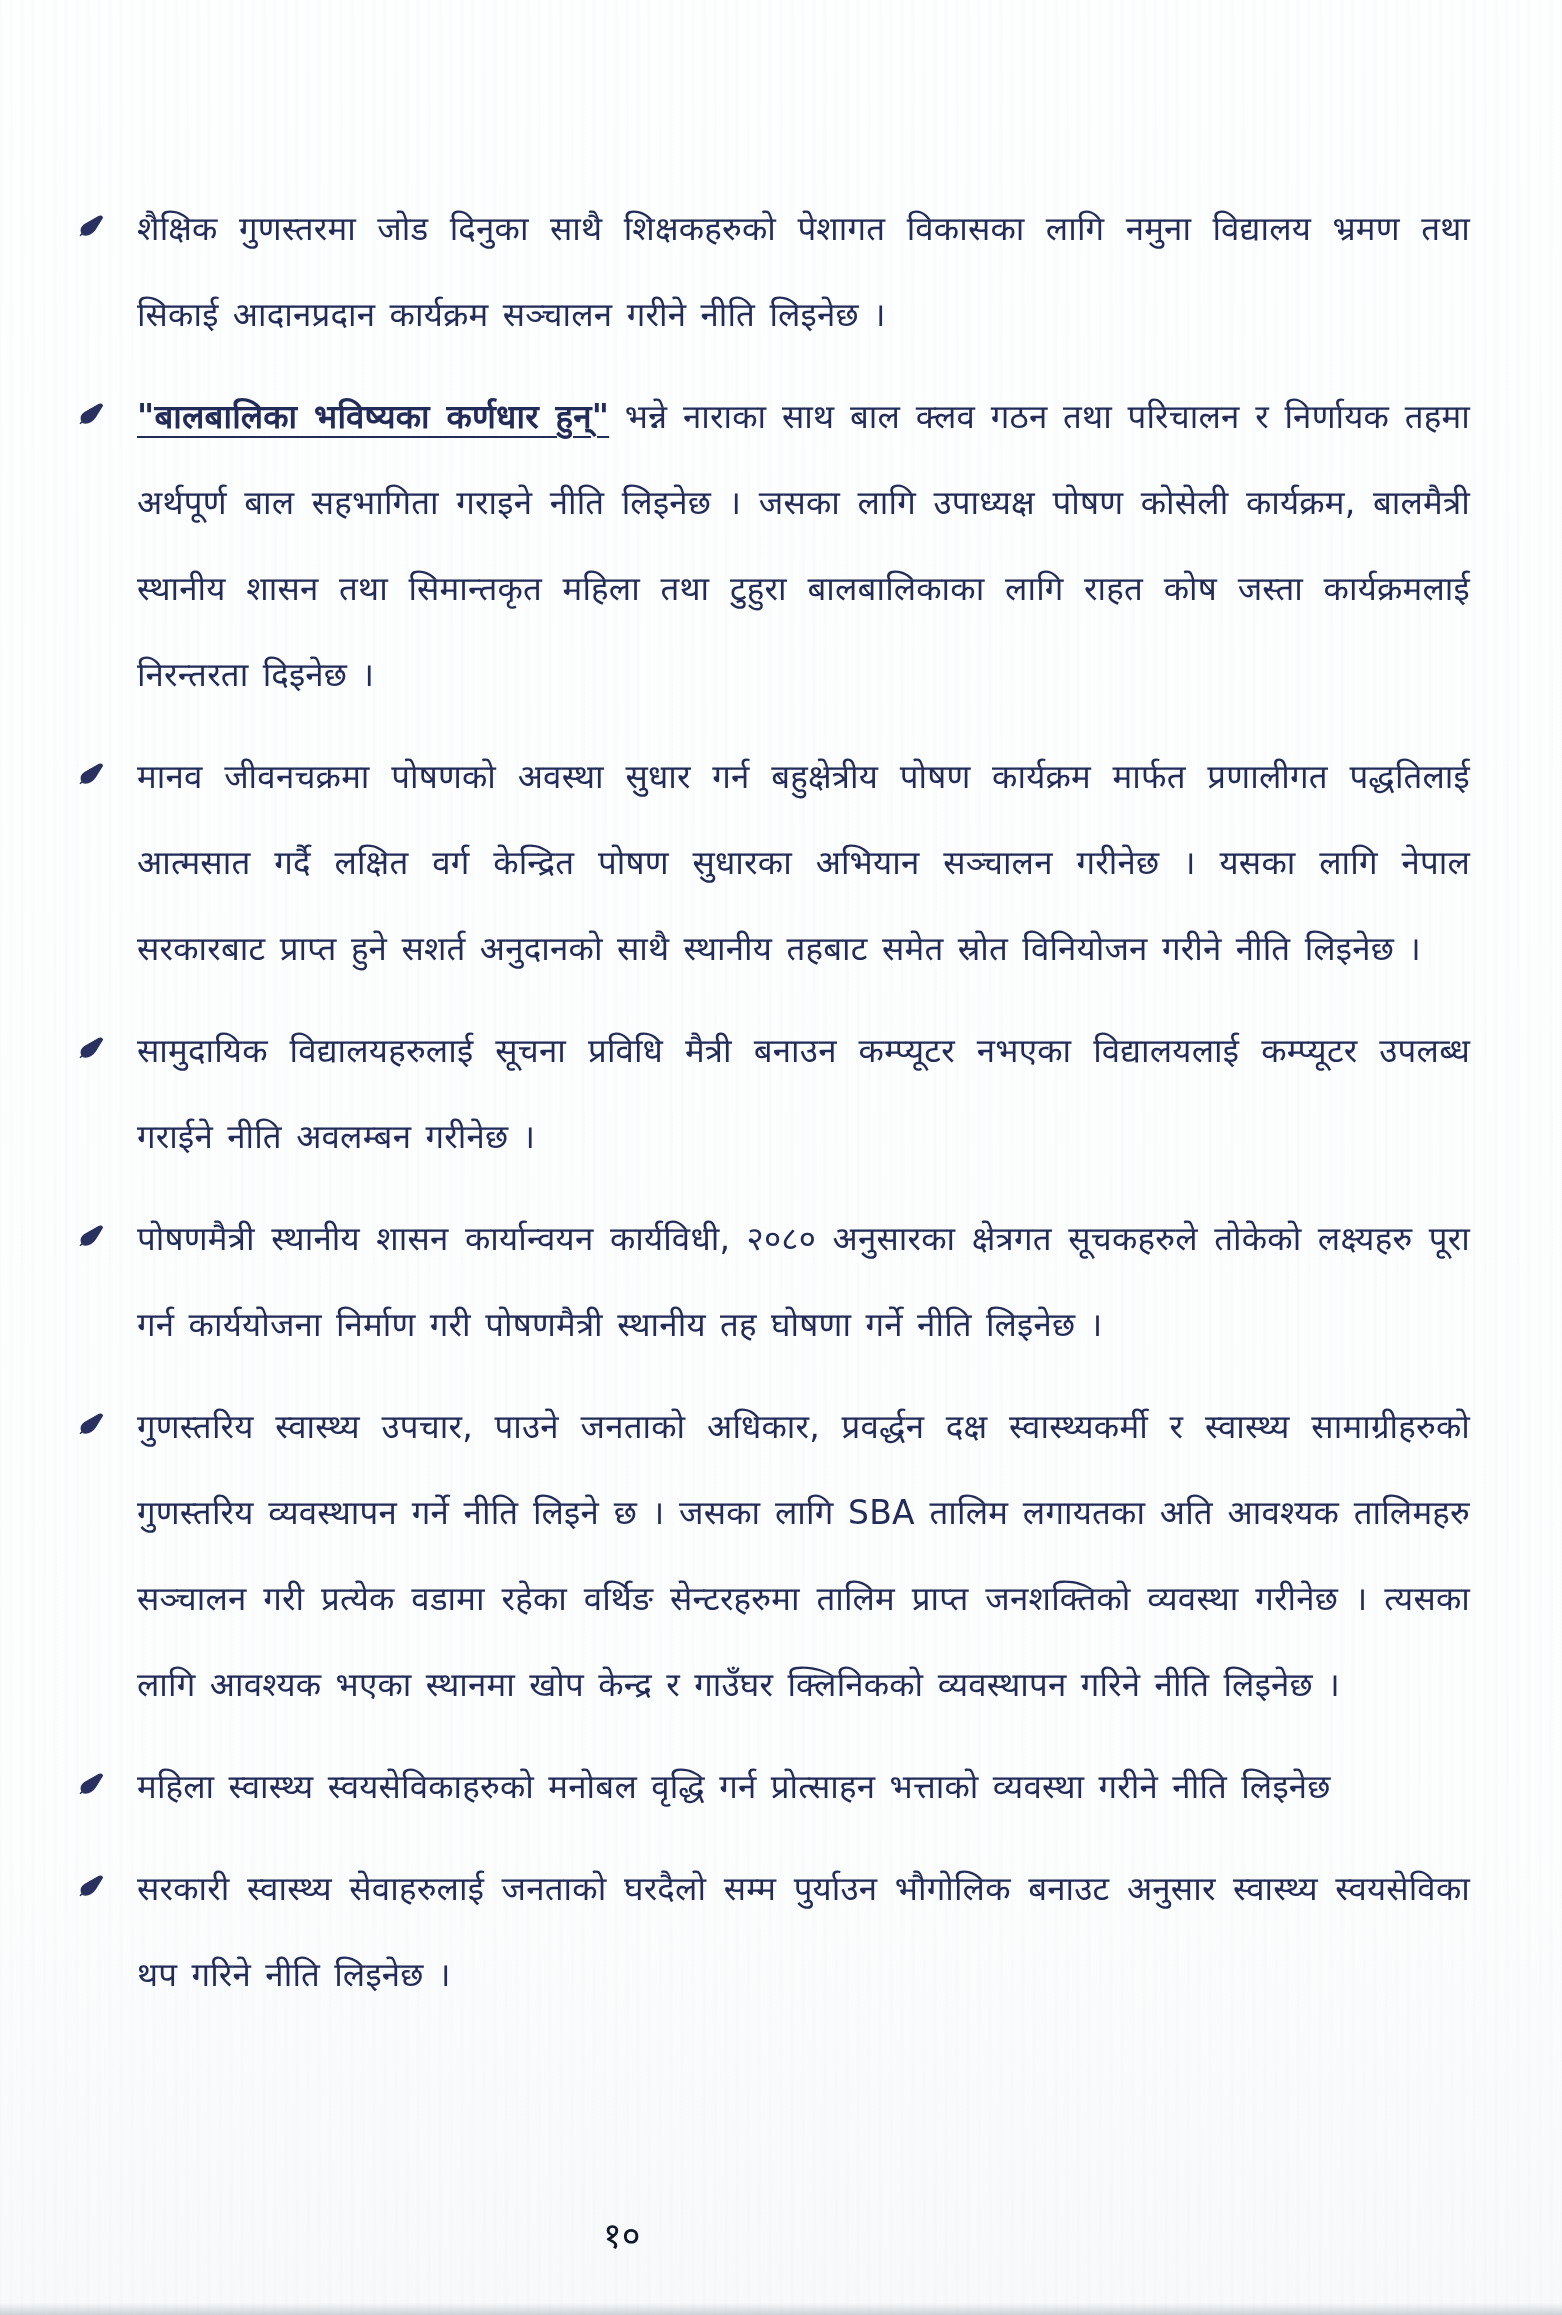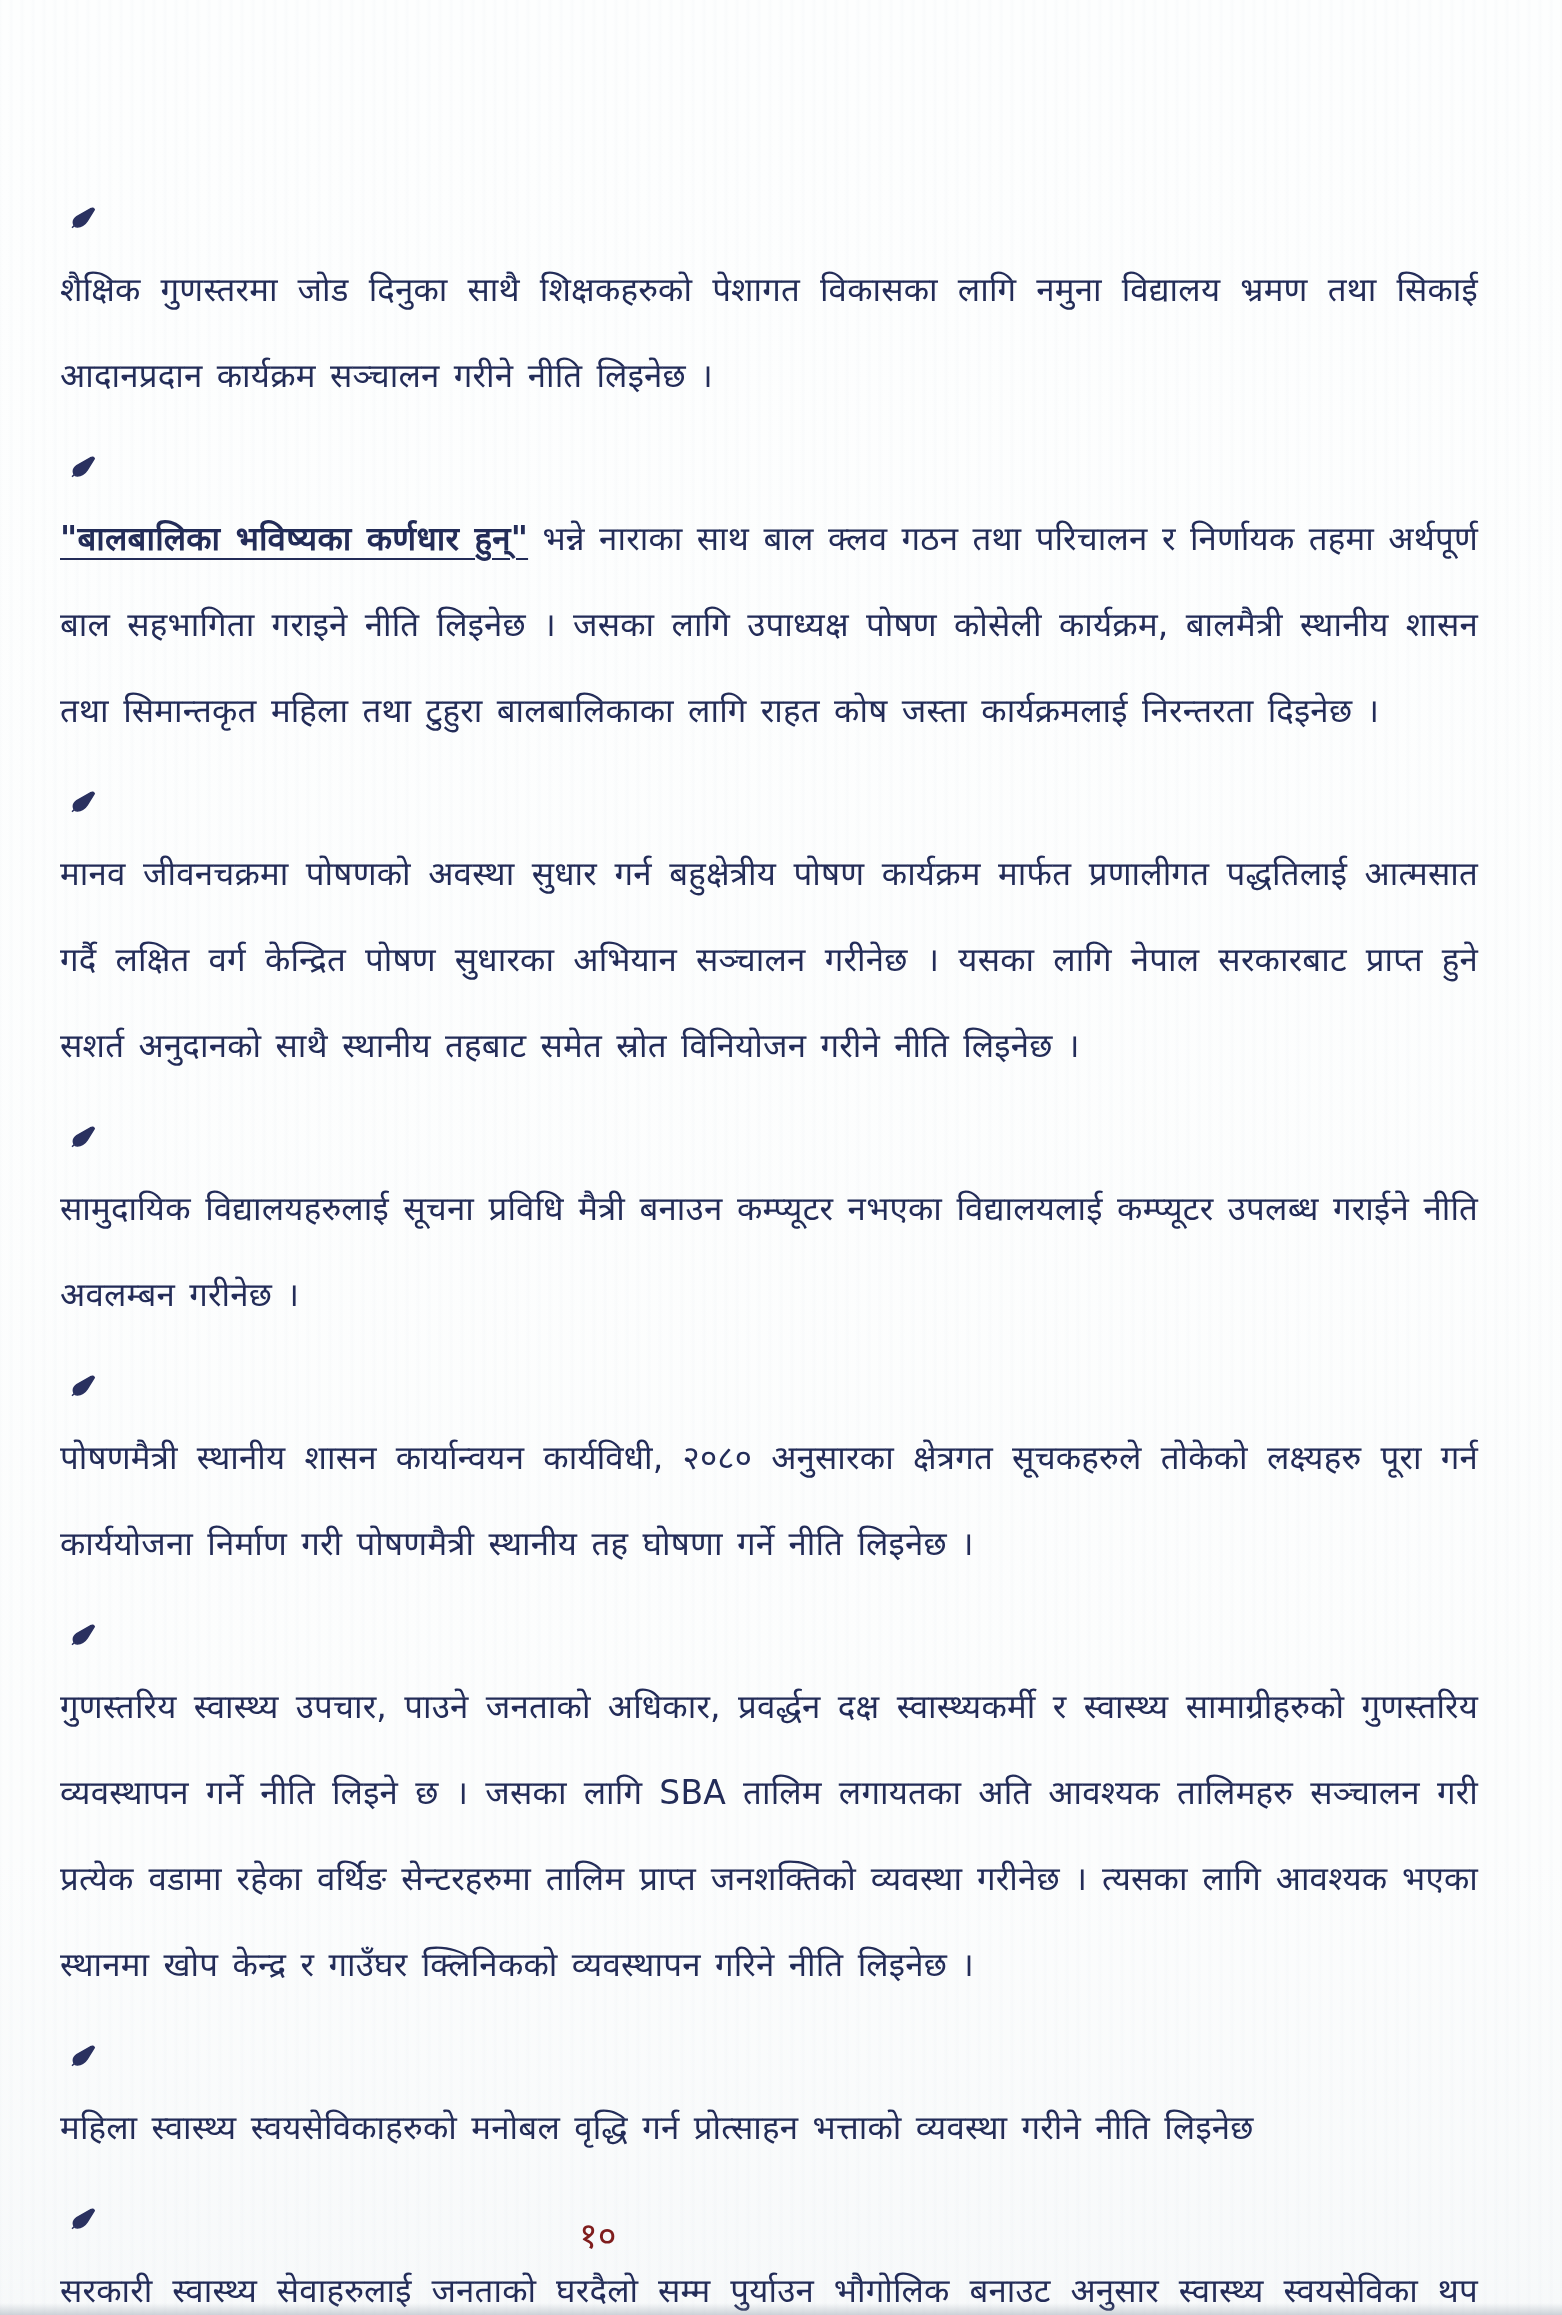--- a/index.html
+++ b/index.html
@@ -26,22 +26,21 @@
     box-sizing: border-box;
   }
   ul.policy-list {
     list-style: none;
     margin: 0;
     padding: 0;
   }
   ul.policy-list li {
     display: flex;
     align-items: flex-start;
-    margin: 8px;
-    flex-direction: column;
+    margin: 16px;
   }
   .bullet {
     flex: 0 0 69px;
     padding-top: 27px;
     box-sizing: border-box;
     display: flex;
     justify-content: flex-start;
     padding-left: 11px;
   }
   .bullet svg {
@@ -60,24 +59,24 @@
   }
   .item-text .u {
     text-decoration: underline;
     text-decoration-thickness: 2.3px;
     text-underline-offset: 8.1px;
     font-weight: bold;
   }
   .page-number {
     position: absolute;
     top: 2209px;
-    left: 579px;
+    left: 603px;
     font-size: 36px;
     line-height: 54px;
-    color: #7f1d1d;
+    color: #0f172a;
   }
   .bottom-scan-edge {
     position: absolute;
     left: 0;
     bottom: 0;
     width: 100%;
     height: 12.7px;
     background: linear-gradient(180deg, rgba(255,255,255,0), rgba(146,156,168,0.45));
   }
 </style>

